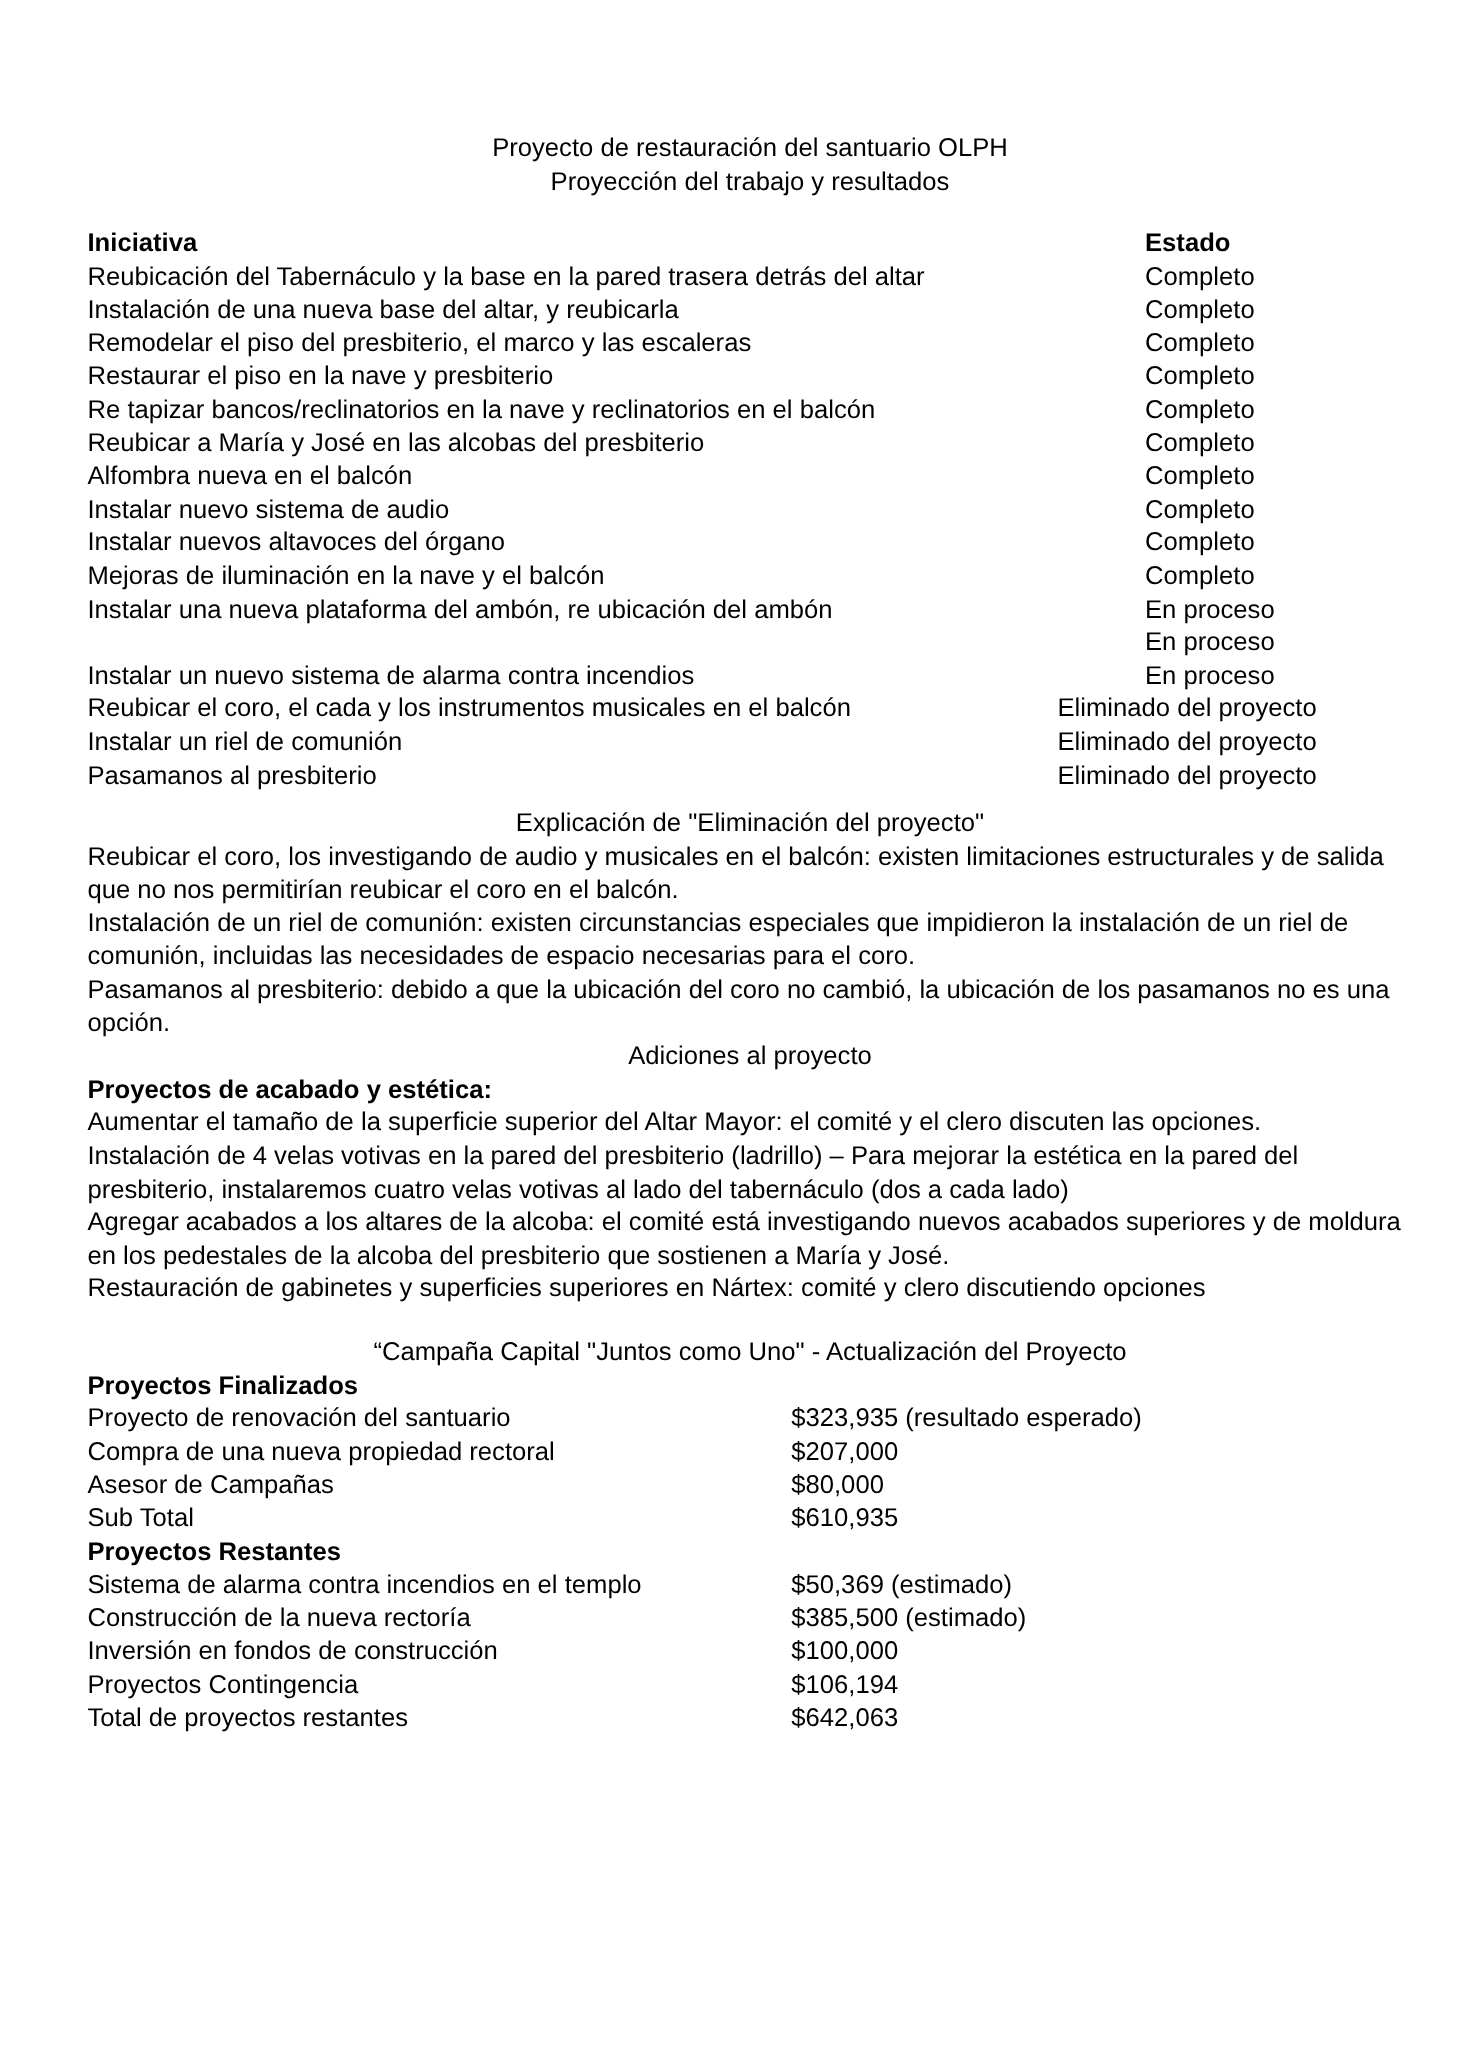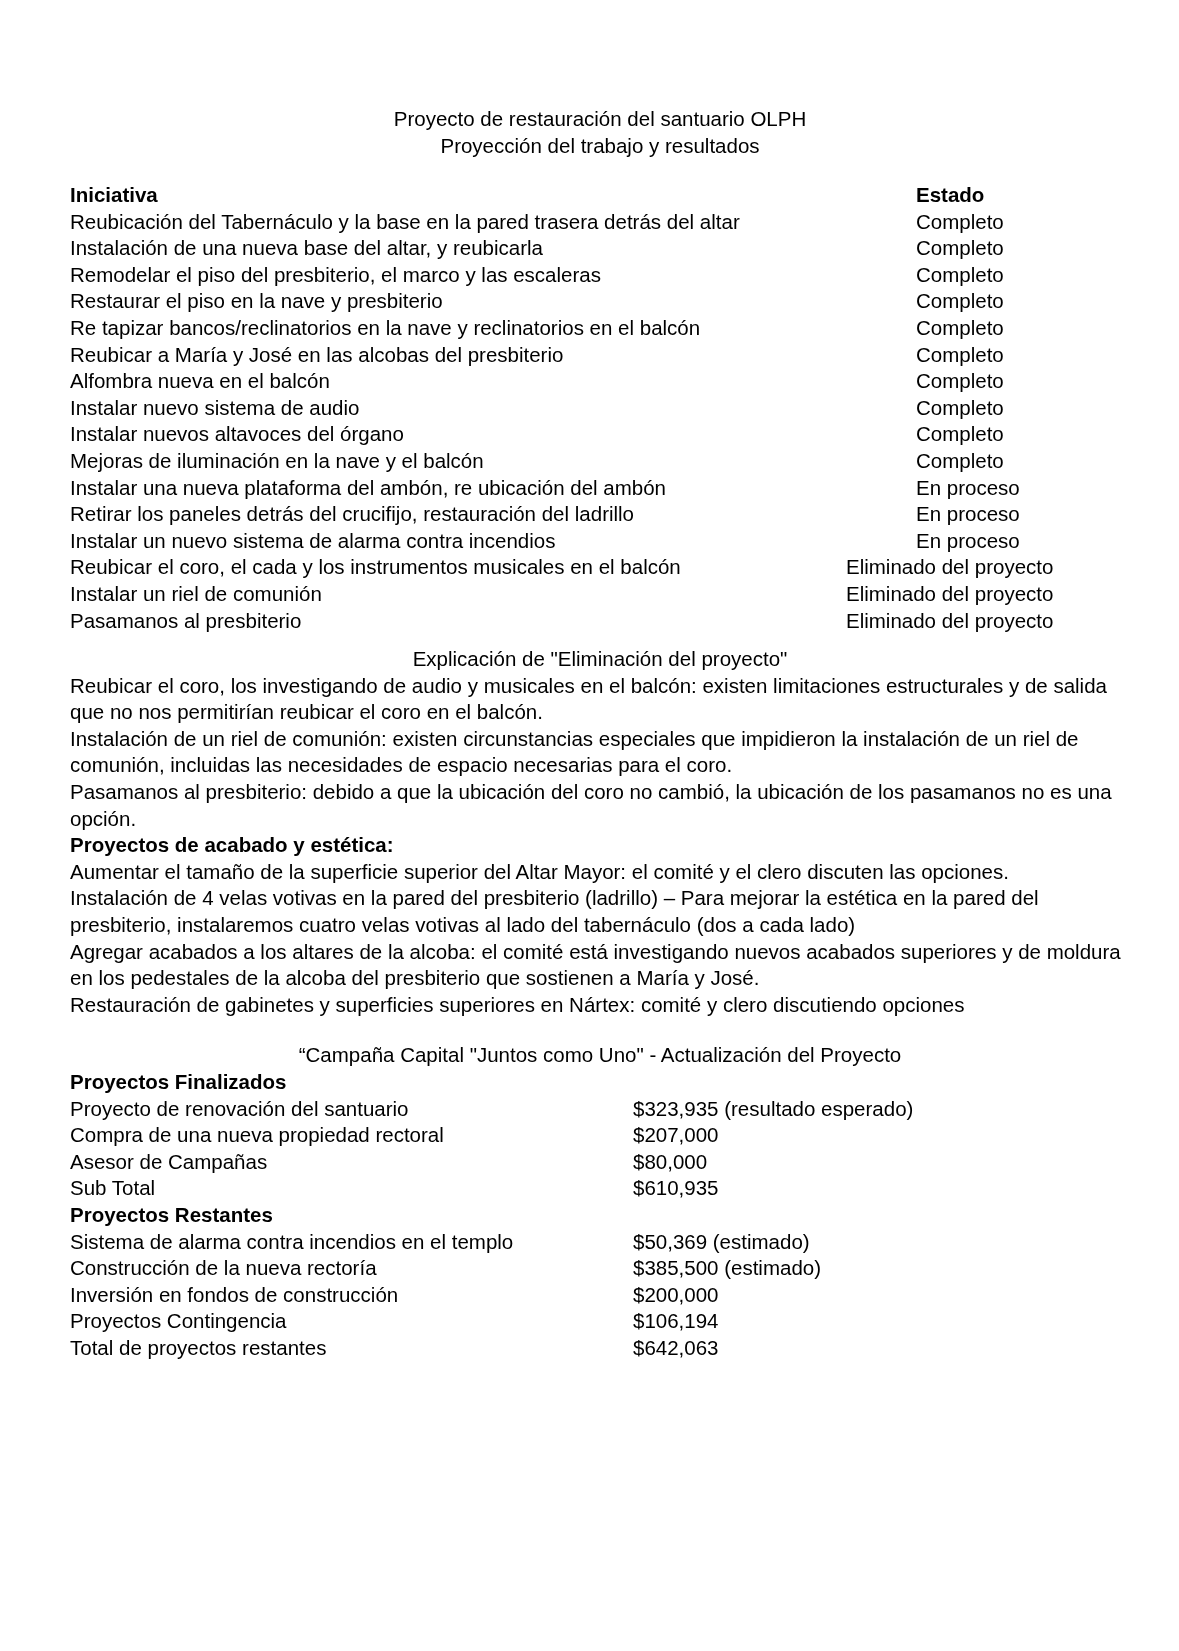--- a/index.html
+++ b/index.html
@@ -36,54 +36,55 @@
     <div class="row"><span>Instalación de una nueva base del altar, y reubicarla</span><span class="status">Completo</span></div>
     <div class="row"><span>Remodelar el piso del presbiterio, el marco y las escaleras</span><span class="status">Completo</span></div>
     <div class="row"><span>Restaurar el piso en la nave y presbiterio</span><span class="status">Completo</span></div>
     <div class="row"><span>Re tapizar bancos/reclinatorios en la nave y reclinatorios en el balcón</span><span class="status">Completo</span></div>
     <div class="row"><span>Reubicar a María y José en las alcobas del presbiterio</span><span class="status">Completo</span></div>
     <div class="row"><span>Alfombra nueva en el balcón</span><span class="status">Completo</span></div>
     <div class="row"><span>Instalar nuevo sistema de audio</span><span class="status">Completo</span></div>
     <div class="row"><span>Instalar nuevos altavoces del órgano</span><span class="status">Completo</span></div>
     <div class="row"><span>Mejoras de iluminación en la nave y el balcón</span><span class="status">Completo</span></div>
     <div class="row"><span>Instalar una nueva plataforma del ambón, re ubicación del ambón</span><span class="status">En proceso</span></div>
-    <div class="row"><span>Retirar los paneles detrás del crucifijo, restauración del ladrillo</span><span class="status">En proceso</span></div>
+    <div class="row"><span class="status">En proceso</span></div>
     <div class="row"><span>Instalar un nuevo sistema de alarma contra incendios</span><span class="status">En proceso</span></div>
     <div class="row"><span>Reubicar el coro, el cada y los instrumentos musicales en el balcón</span><span class="status elim">Eliminado del proyecto</span></div>
     <div class="row"><span>Instalar un riel de comunión</span><span class="status elim">Eliminado del proyecto</span></div>
     <div class="row"><span>Pasamanos al presbiterio</span><span class="status elim">Eliminado del proyecto</span></div>
   </div>
 
   <div class="spacer" style="height:12px"></div>
 
   <div>
     <div class="center">Explicación de "Eliminación del proyecto"</div>
     <p class="para">Reubicar el coro, los investigando de audio y musicales en el balcón: existen limitaciones estructurales y de salida que no nos permitirían reubicar el coro en el balcón.</p>
     <p class="para">Instalación de un riel de comunión: existen circunstancias especiales que impidieron la instalación de un riel de comunión, incluidas las necesidades de espacio necesarias para el coro.</p>
     <p class="para">Pasamanos al presbiterio: debido a que la ubicación del coro no cambió, la ubicación de los pasamanos no es una opción.</p>
   </div>
 
   <div>
+    <div class="center">Adiciones al proyecto</div>
     <div class="bold">Proyectos de acabado y estética:</div>
     <p class="para">Aumentar el tamaño de la superficie superior del Altar Mayor: el comité y el clero discuten las opciones.</p>
     <p class="para">Instalación de 4 velas votivas en la pared del presbiterio (ladrillo) – Para mejorar la estética en la pared del presbiterio, instalaremos cuatro velas votivas al lado del tabernáculo (dos a cada lado)</p>
     <p class="para">Agregar acabados a los altares de la alcoba: el comité está investigando nuevos acabados superiores y de moldura en los pedestales de la alcoba del presbiterio que sostienen a María y José.</p>
     <p class="para">Restauración de gabinetes y superficies superiores en Nártex: comité y clero discutiendo opciones</p>
   </div>
 
   <div class="spacer" style="height:24px"></div>
 
   <div>
     <div class="center">“Campaña Capital "Juntos como Uno" - Actualización del Proyecto</div>
     <div class="bold">Proyectos Finalizados</div>
     <div class="fin-row"><span>Proyecto de renovación del santuario</span><span class="amt">$323,935 (resultado esperado)</span></div>
     <div class="fin-row"><span>Compra de una nueva propiedad rectoral</span><span class="amt">$207,000</span></div>
     <div class="fin-row"><span>Asesor de Campañas</span><span class="amt">$80,000</span></div>
     <div class="fin-row"><span>Sub Total</span><span class="amt">$610,935</span></div>
 
     <div class="bold">Proyectos Restantes</div>
     <div class="fin-row"><span>Sistema de alarma contra incendios en el templo</span><span class="amt">$50,369 (estimado)</span></div>
     <div class="fin-row"><span>Construcción de la nueva rectoría</span><span class="amt">$385,500 (estimado)</span></div>
-    <div class="fin-row"><span>Inversión en fondos de construcción</span><span class="amt">$200,000</span></div>
+    <div class="fin-row"><span>Inversión en fondos de construcción</span><span class="amt">$100,000</span></div>
     <div class="fin-row"><span>Proyectos Contingencia</span><span class="amt">$106,194</span></div>
     <div class="fin-row"><span>Total de proyectos restantes</span><span class="amt">$642,063</span></div>
   </div>
 </div>
 
 </body></html>

